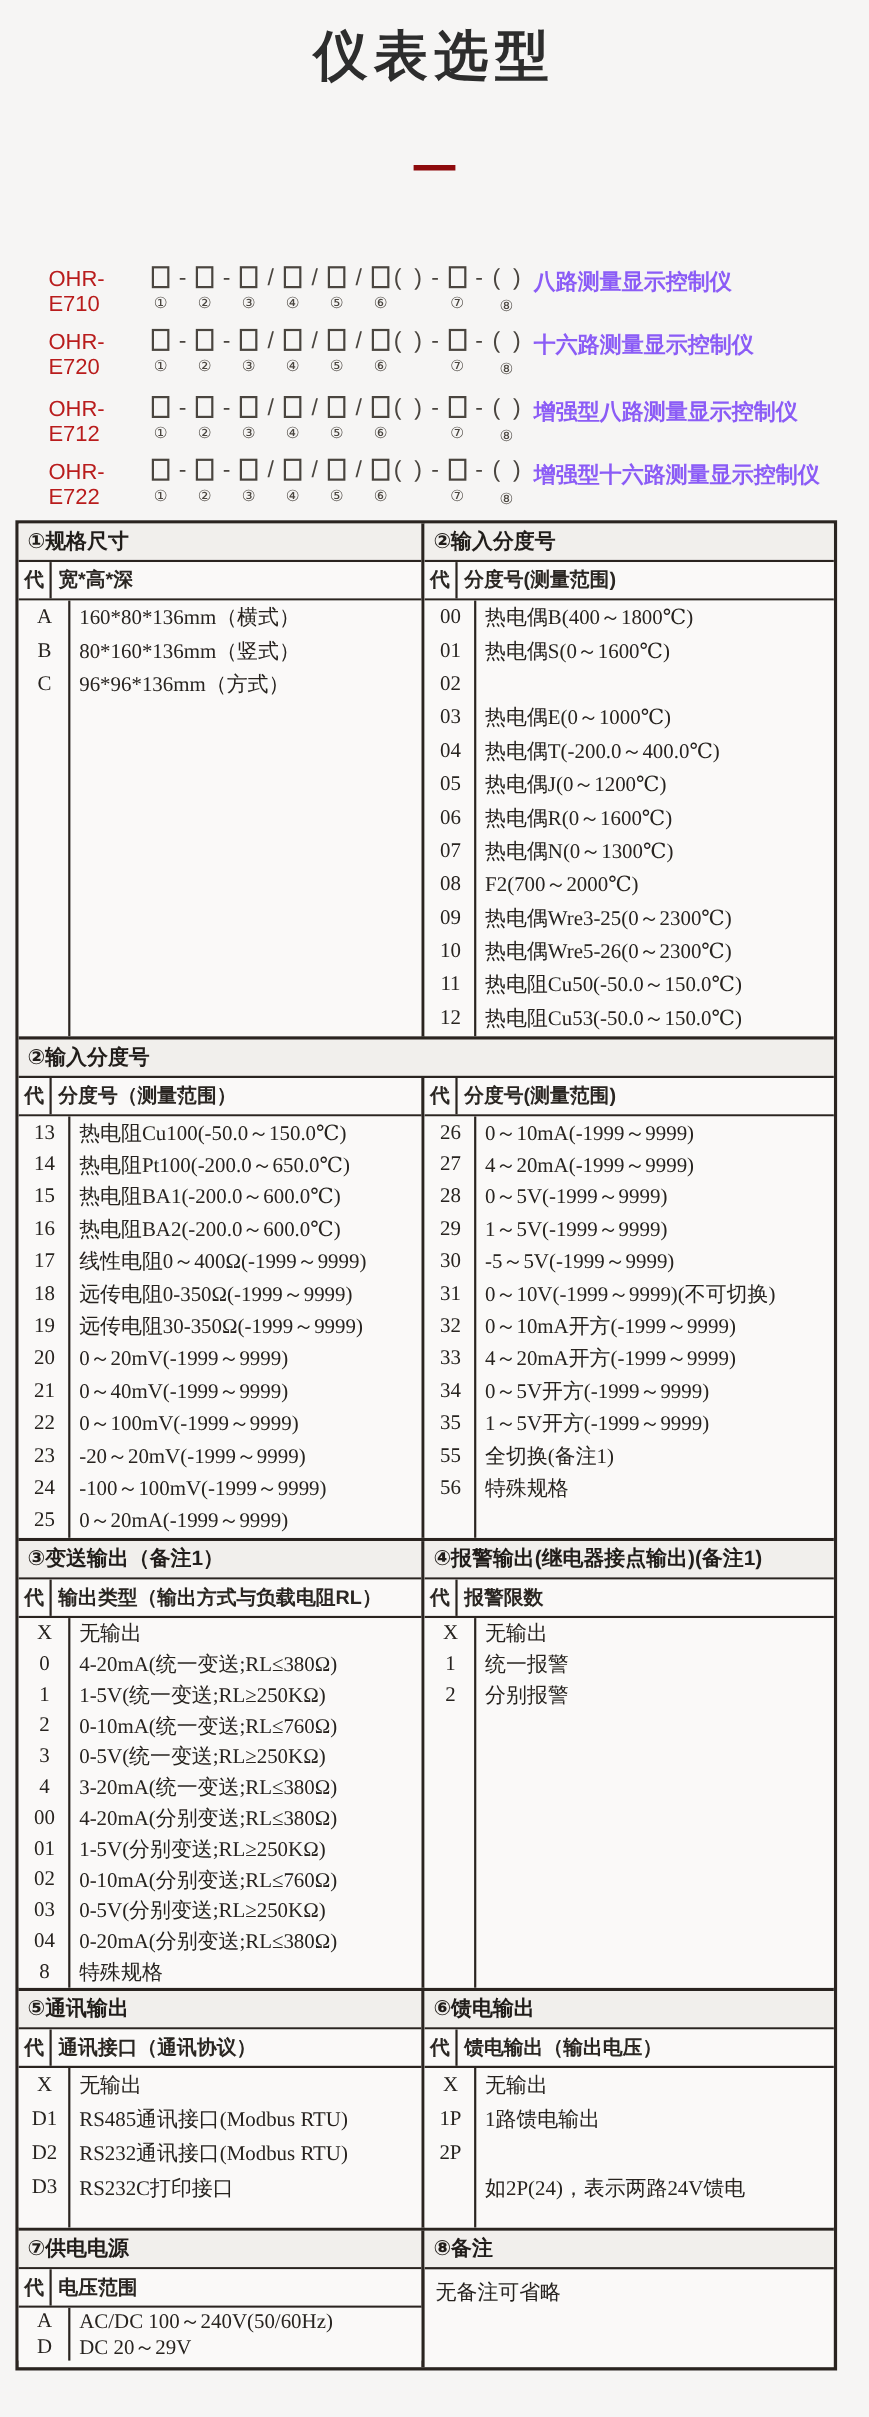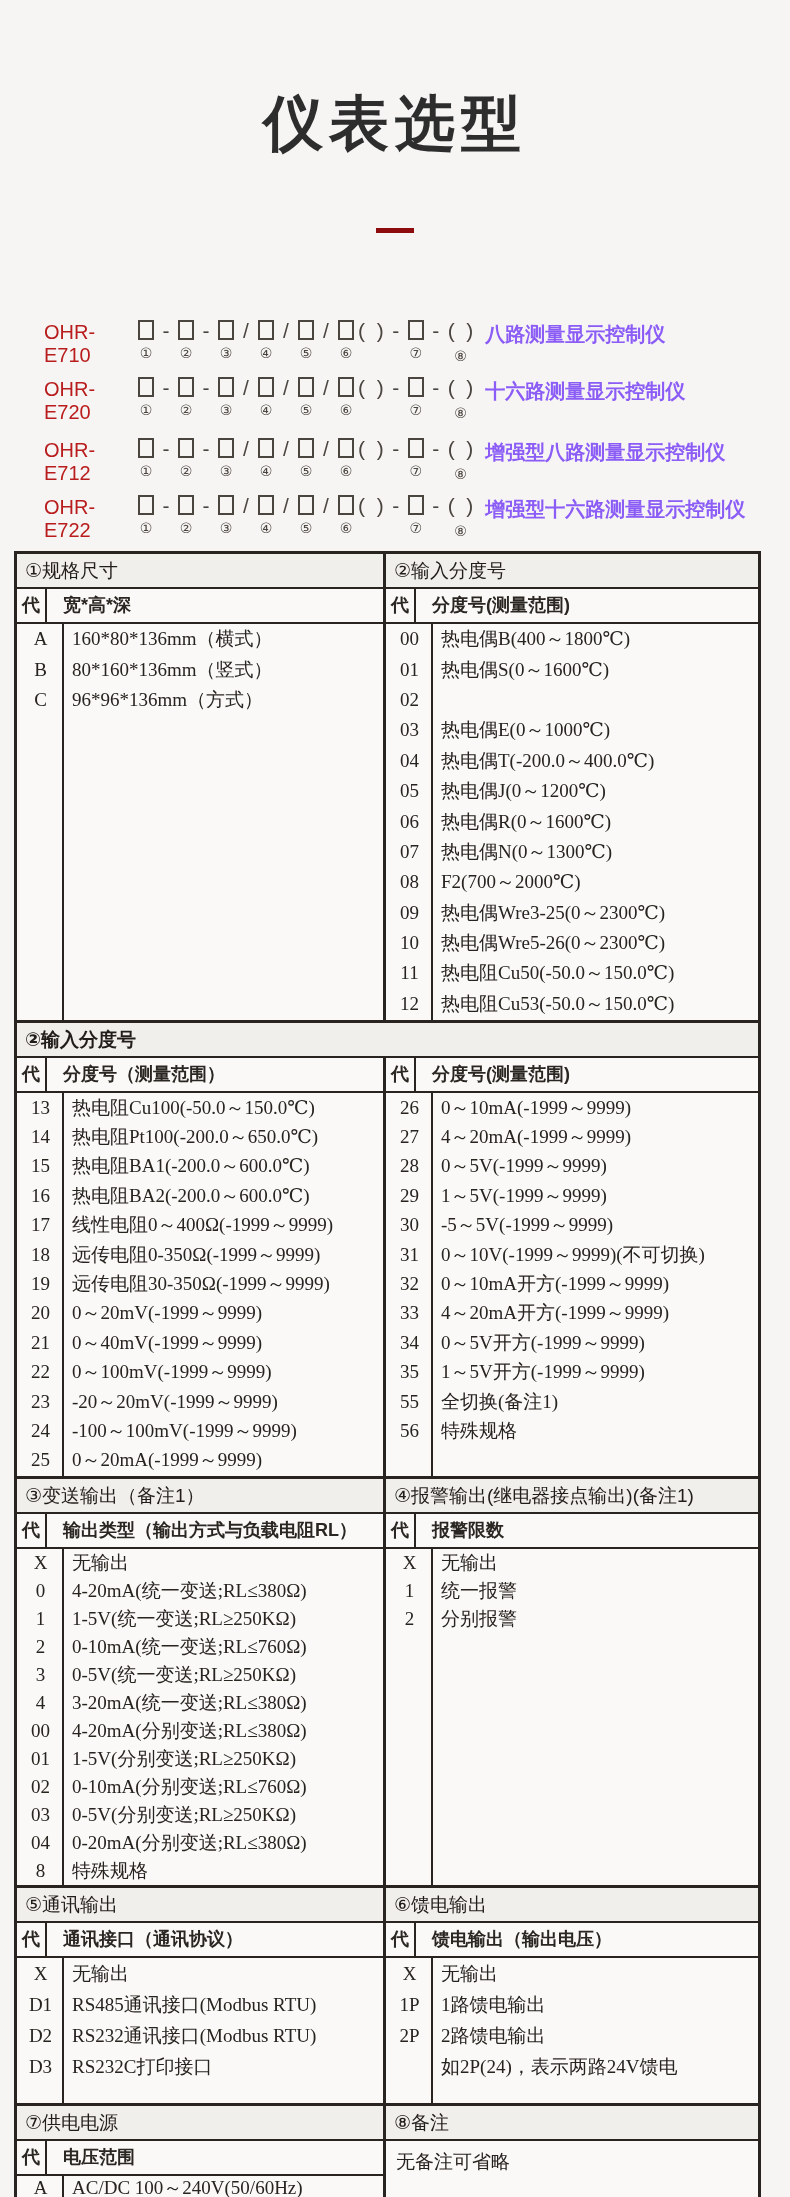--- a/index.html
+++ b/index.html
@@ -1,20 +1,20 @@
 <!DOCTYPE html>
 <html><head>
 <meta charset="utf-8">
 <style>
   html,body{margin:0;padding:0;}
   body{background:#f6f5f4;}
   .page{position:relative;width:790px;height:2197px;overflow:hidden;background:#f6f5f4;
         font-family:"Liberation Sans","DejaVu Sans",sans-serif;color:#2a2622;}
   
-  .title{margin:0;padding-top:94px;font-size:60px;line-height:1;font-weight:800;
+  .title{margin:0;padding-top:27px;font-size:49px;line-height:1;font-weight:800;
          text-align:center;letter-spacing:6px;color:#2d2d2d;}
   .title-dash{width:38px;height:5px;background:#8e0b0d;margin:74px auto 0;}
   
   .models{margin:86px 0 0 44px;}
   .model-row{display:flex;align-items:flex-start;margin-bottom:12px;height:45px;}
   .model-row.gap{margin-top:16px;}
   .model-name{width:88px;flex:none;font-size:20px;letter-spacing:0;color:#b91c1c;padding-top:2px;}
   .slots{display:flex;flex:none;margin-left:4px;}
   .slot{display:flex;flex-direction:column;align-items:center;margin:0 2px;}
   .box{width:16px;height:20px;border:2px solid #4a453f;box-sizing:border-box;margin-top:1px;}
@@ -23,27 +23,27 @@
   .model-desc{font-size:20px;font-weight:700;color:#8b5cf6;margin-left:10px;padding-top:2px;white-space:nowrap;}
   
   .table{width:747px;margin-left:14px;border:3px solid #2a2420;box-sizing:border-box;background:#faf9f8;}
   .band{display:flex;}
   .band + .band, .full-header + .band{border-top:0;}
   .band.bordered, .full-header{border-top:3px solid #2a2420;}
   .half{min-width:0;box-sizing:border-box;}
   .half-l{width:366px;flex:none;}
   .half-r{flex:1;border-left:3px solid #2a2420;}
   .sec-header{height:33px;line-height:33px;background:#f1efec;border-bottom:2px solid #2a2420;
-              font-weight:400;font-size:19px;padding-left:8px;color:#211d1a;white-space:nowrap;overflow:hidden;}
+              font-weight:700;font-size:19px;padding-left:8px;color:#211d1a;white-space:nowrap;overflow:hidden;}
   .full-header{height:33px;line-height:33px;background:#f1efec;border-bottom:2px solid #2a2420;
                font-weight:700;font-size:19px;padding-left:8px;color:#211d1a;}
   .col-header{display:flex;height:33px;line-height:33px;border-bottom:2px solid #2a2420;
               font-weight:700;font-size:18px;background:#faf9f8;}
   .code-col{width:30px;flex:none;text-align:center;border-right:2px solid #2a2420;box-sizing:border-box;}
-  .label-col{flex:1;padding-left:16px;white-space:nowrap;overflow:hidden;}
+  .label-col{flex:1;padding-left:6px;white-space:nowrap;overflow:hidden;}
   .rows{position:relative;background:#faf9f8;}
   .rows::before{content:"";position:absolute;left:45px;top:0;bottom:0;width:2px;background:#2a2420;}
   .row{display:flex;align-items:center;font-size:19px;color:#27231f;
        font-family:"Liberation Serif","DejaVu Serif",serif;}
   .row .code{width:47px;flex:none;text-align:center;}
   .row .label{flex:1;padding-left:8px;white-space:nowrap;overflow:hidden;}
   .rows-b1{height:396px;} .rows-b1 .row{height:30.4px;}
   .rows-b2{height:383px;} .rows-b2 .row{height:29.4px;}
   .rows-b3{height:336px;} .rows-b3 .row{height:28px;}
   .rows-b4{height:145px;} .rows-b4 .row{height:31px;}
@@ -665,21 +665,20 @@
             <div class="row">
               <div class="code">X</div>
               <div class="label">无输出</div>
             </div>
             <div class="row">
               <div class="code">1P</div>
               <div class="label">1路馈电输出</div>
             </div>
             <div class="row">
               <div class="code">2P</div>
-              <div class="label">2路馈电输出</div>
             </div>
             <div class="row">
               <div class="code"></div>
               <div class="label">如2P(24)，表示两路24V馈电</div>
             </div>
           </div>
       </div>
     </div>
 
     <div class="band bordered">

